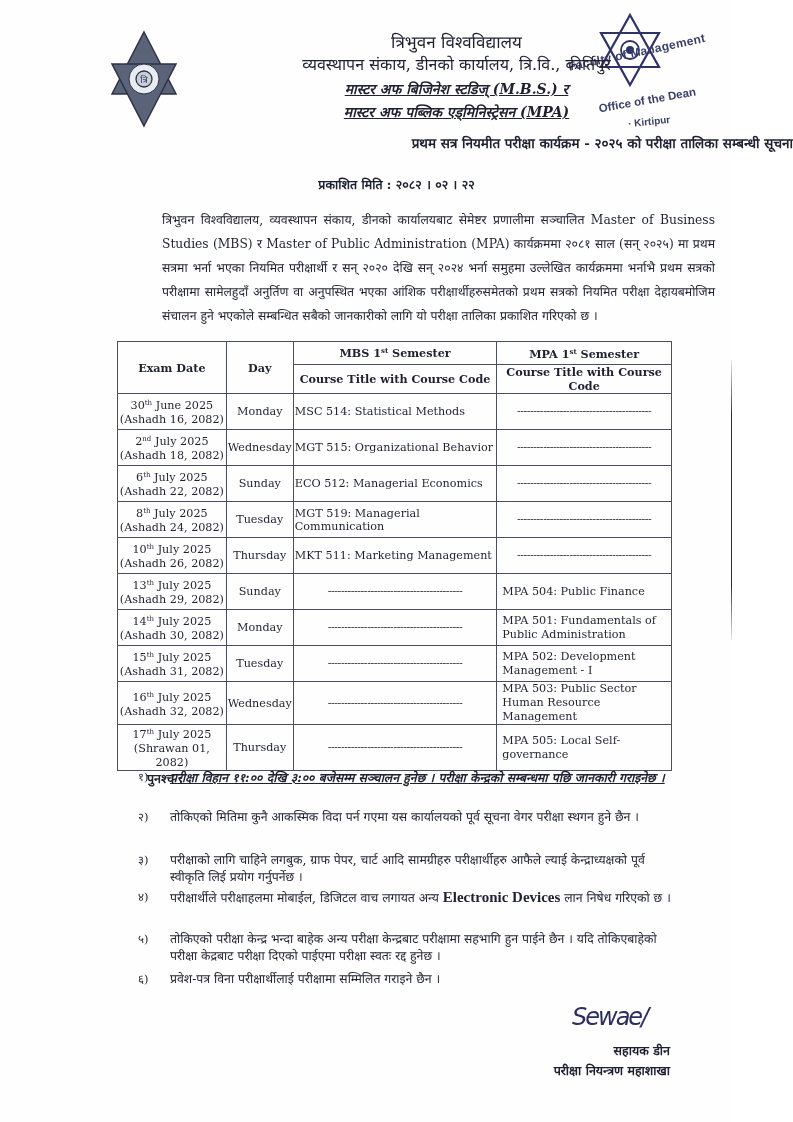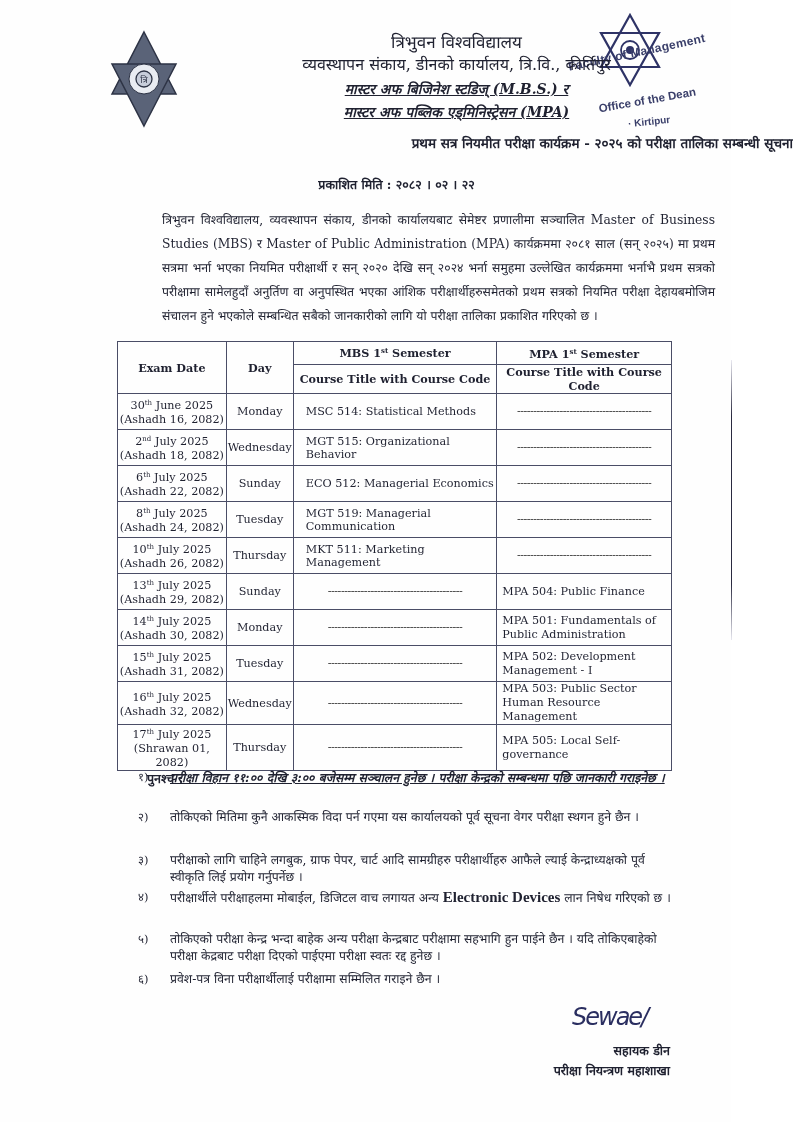--- a/index.html
+++ b/index.html
@@ -31,21 +31,21 @@
 
   .para { position: absolute; left: 118px; top: 208px; width: 553px; font-size: 12.3px; line-height: 24px; text-align: justify; margin-left: 44px; }
 
   
   .sched { position: absolute; left: 117px; top: 341px; width: 555px; border-collapse: collapse; font-size: 11.2px; }
   .sched th, .sched td { border: 1px solid #4a4d66; }
   .sched th { font-weight: bold; text-align: center; height: 23px; }
   .sched td { height: 36px; vertical-align: middle; }
   .c-date { width: 109px; text-align: center; line-height: 14px; }
   .c-day { width: 67px; text-align: center; margin-left: 47px; }
-  .c-mbs { width: 204px; padding-left: 12px; }
+  .c-mbs { width: 204px; padding-left: 1px; }
   .c-mpa { width: 175px; padding-left: 5px; line-height: 14px; }
   .dash { text-align: center; letter-spacing: -0.5px; color: #333; padding-left: 0 !important; }
   sup { font-size: 7px; vertical-align: 4px; text-align: center; }
 
   
   .notes-label { position: absolute; left: 107px; top: 770px; font-size: 12.5px; font-weight: bold; margin-left: 40px; }
   .note { position: absolute; left: 158px; width: 520px; font-size: 12.3px; line-height: 17px; }
   .note-num { position: absolute; left: -20px; top: 0; font-size: 11.5px; }
   .note-text { display: block; padding-left: 12px; }
   .note-1 .note-text { font-style: italic; font-weight: bold; text-decoration: underline; }

